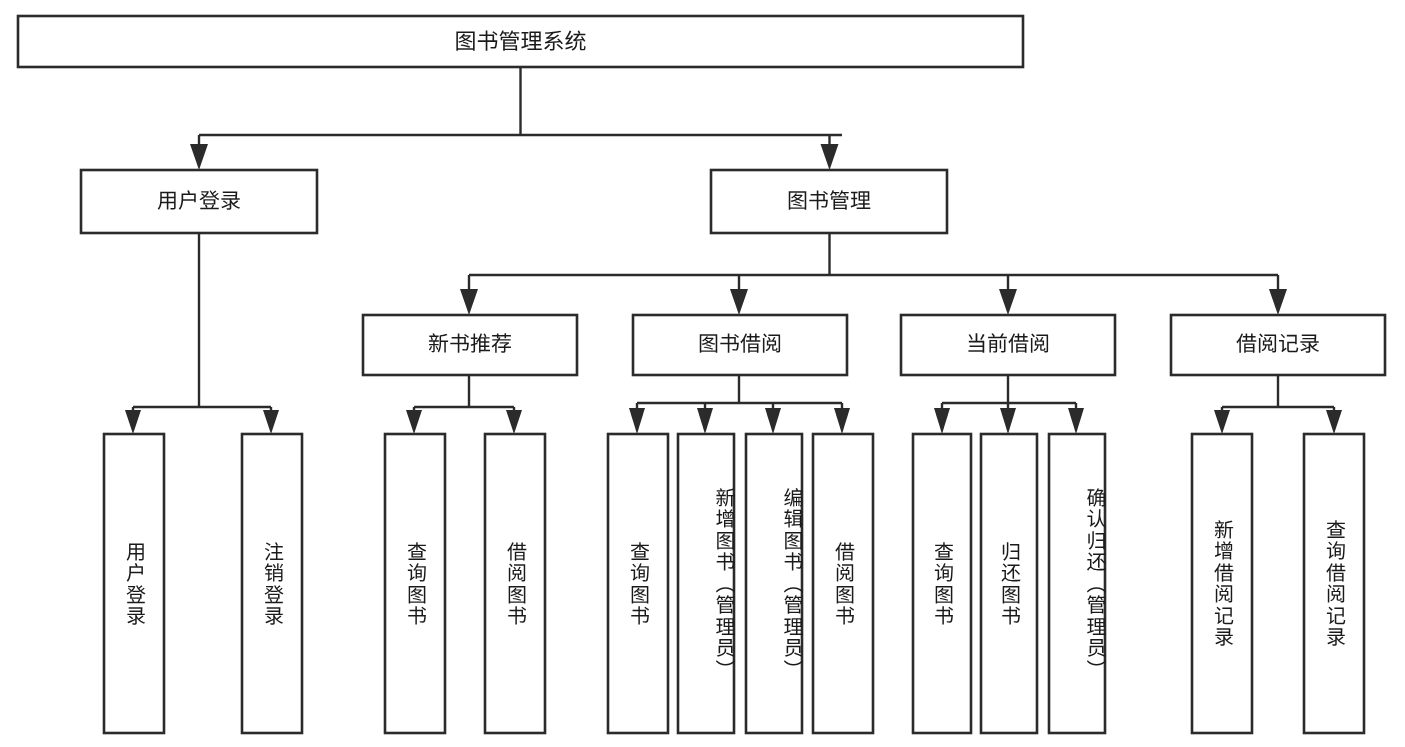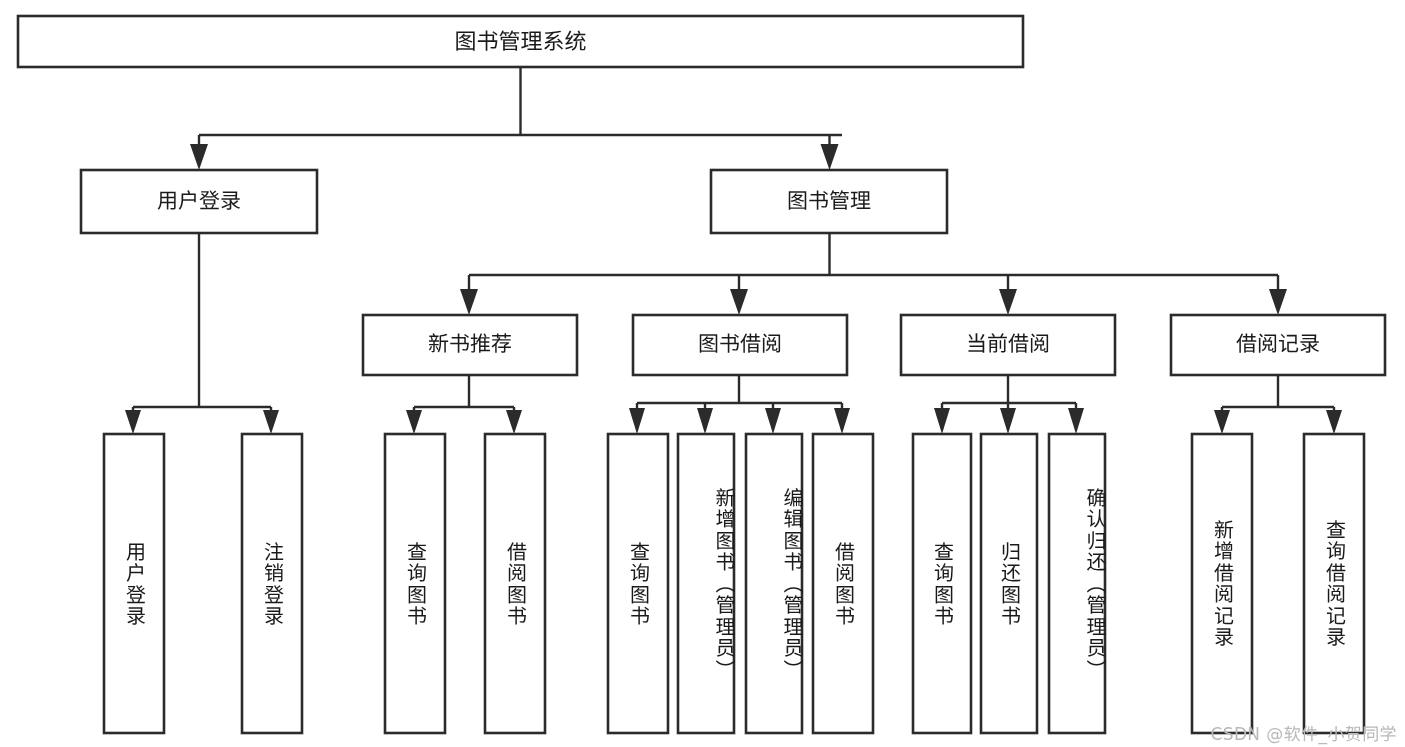--- a/index.html
+++ b/index.html
@@ -228,15 +228,14 @@
   <div class="vlabel" style="left:746px; top:434px; width:56px; height:299px; align-items:flex-start;">编辑图书（管理员）</div>
   <div class="vlabel" style="left:813px; top:434px; width:60px; height:299px;">借阅图书</div>
 
   <div class="vlabel" style="left:913px; top:434px; width:58px; height:299px;">查询图书</div>
   <div class="vlabel" style="left:981px; top:434px; width:56px; height:299px;">归还图书</div>
   <div class="vlabel" style="left:1049px; top:434px; width:56px; height:299px; align-items:flex-start;">确认归还（管理员）</div>
 
   <div class="vlabel" style="left:1192px; top:434px; width:60px; height:299px;">新增借阅记录</div>
   <div class="vlabel" style="left:1304px; top:434px; width:60px; height:299px;">查询借阅记录</div>
 
-  <div class="watermark">CSDN @软件_小贺同学</div>
 
 </div>
 
 </body></html>

